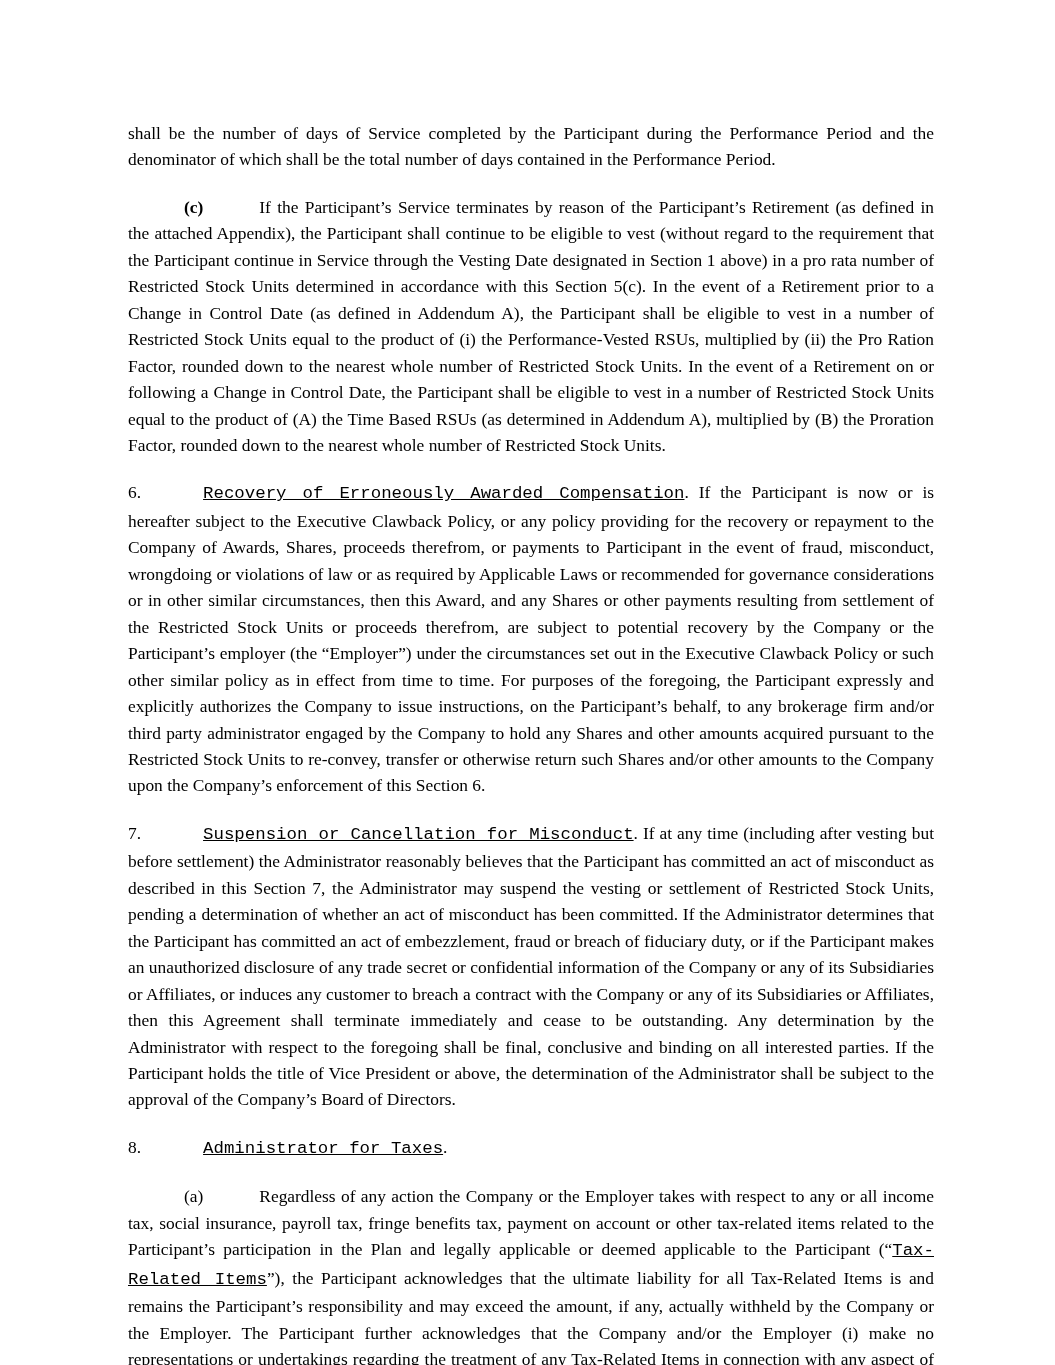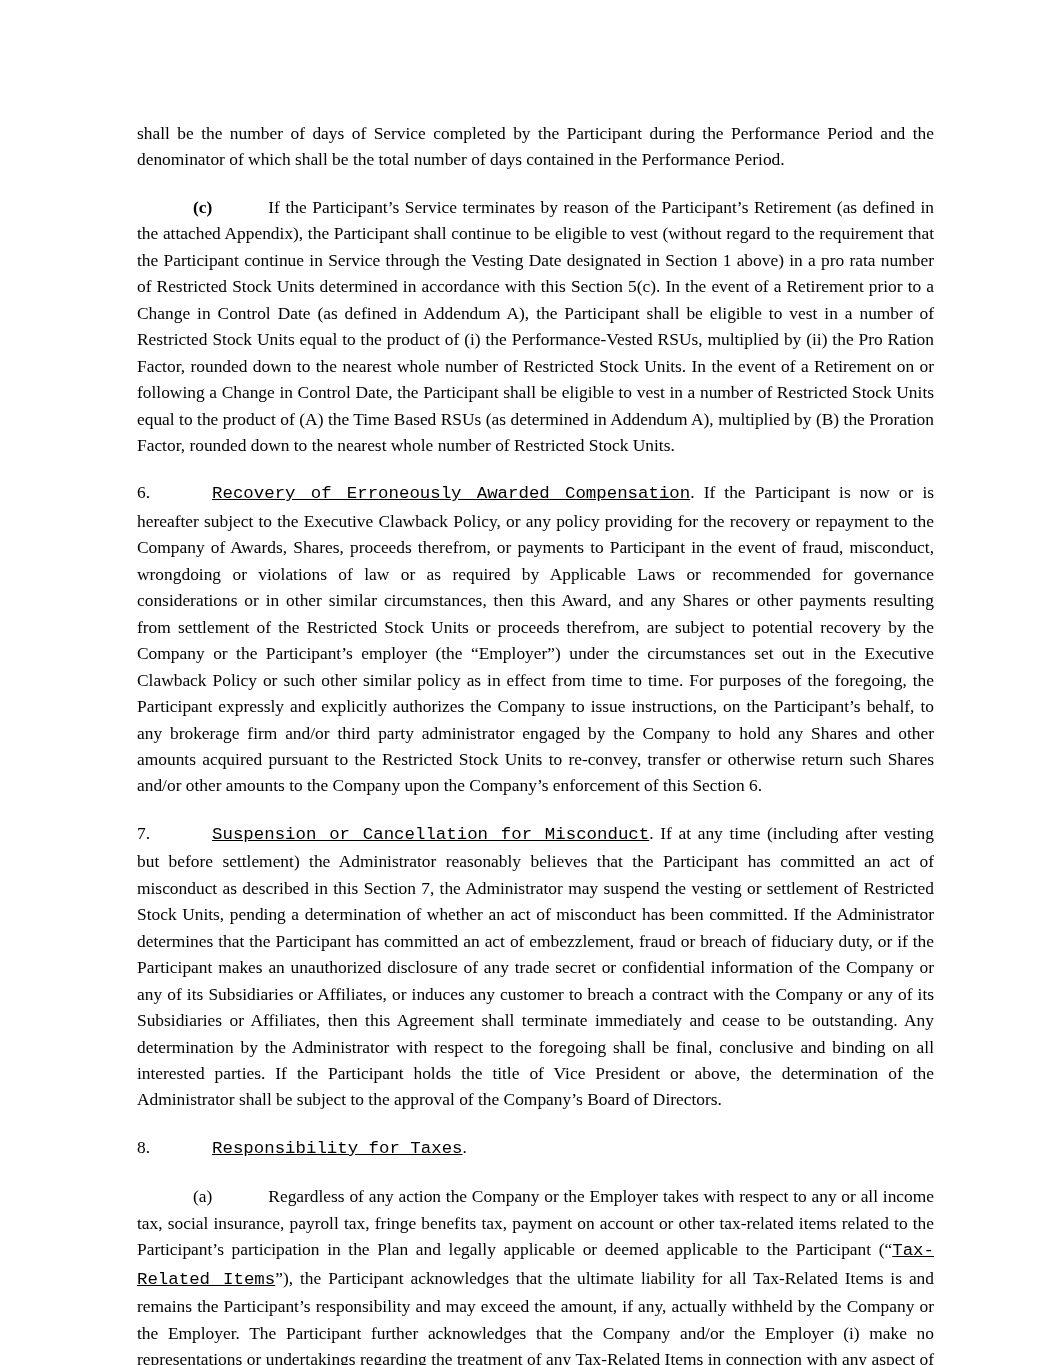--- a/index.html
+++ b/index.html
@@ -20,21 +20,21 @@
     box-sizing: border-box;
     padding: 120px 121px 60px 121px;
   }
   .body-text {
     font-size: 17.4px;
     line-height: 1.52;
     text-align: justify;
     text-justify: inter-word;
   }
   p {
-    margin: 0 0 0 16px;
+    margin: 0 0 0 7px;
   }
   p.gap {
     margin-top: 21px;
   }
   .indent {
     text-indent: 56px;
   }
   .u {
     text-decoration: underline;
     font-family: Liberation Mono, monospace;
@@ -66,21 +66,21 @@
 
     <p class="gap">
       <span>6.</span><span class="numtab-wide"></span><span class="u">Recovery of Erroneously Awarded Compensation</span><span>.   If the Participant is now or is hereafter subject to the Executive Clawback Policy, or any policy providing for the recovery or repayment to the Company of Awards, Shares, proceeds therefrom, or payments to Participant in the event of fraud, misconduct, wrongdoing or violations of law or as required by Applicable Laws or recommended for governance considerations or in other similar circumstances, then this Award, and any Shares or other payments resulting from settlement of the Restricted Stock Units or proceeds therefrom, are subject to potential recovery by the Company or the Participant’s employer (the “Employer”) under the circumstances set out in the Executive Clawback Policy or such other similar policy as in effect from time to time.  For purposes of the foregoing, the Participant expressly and explicitly authorizes the Company to issue instructions, on the Participant’s behalf, to any brokerage firm and/or third party administrator engaged by the Company to hold any Shares and other amounts acquired pursuant to the Restricted Stock Units to re-convey, transfer or otherwise return such Shares and/or other amounts to the Company upon the Company’s enforcement of this Section 6.</span>
     </p>
 
     <p class="gap">
       <span>7.</span><span class="numtab-wide"></span><span class="u">Suspension or Cancellation for Misconduct</span><span>.  If at any time (including after vesting but before settlement) the Administrator reasonably believes that the Participant has committed an act of misconduct as described in this Section 7, the Administrator may suspend the vesting or settlement of Restricted Stock Units, pending a determination of whether an act of misconduct has been committed.  If the Administrator determines that the Participant has committed an act of embezzlement, fraud or breach of fiduciary duty, or if the Participant makes an unauthorized disclosure of any trade secret or confidential information of the Company or any of its Subsidiaries or Affiliates, or induces any customer to breach a contract with the Company or any of its Subsidiaries or Affiliates, then this Agreement shall terminate immediately and cease to be outstanding.  Any determination by the Administrator with respect to the foregoing shall be final, conclusive and binding on all interested parties.  If the Participant holds the title of Vice President or above, the determination of the Administrator shall be subject to the approval of the Company’s Board of Directors.</span>
     </p>
 
     <p class="gap">
-      <span>8.</span><span class="numtab-wide"></span><span class="u">Responsibility for Taxes</span><span>.</span>
+      <span>8.</span><span class="numtab-wide"></span><span class="u">Administrator for Taxes</span><span>.</span>
     </p>
 
     <p class="gap indent">
       <span>(a)</span><span class="numtab"></span><span>Regardless of any action the Company or the Employer takes with respect to any or all income tax, social insurance, payroll tax, fringe benefits tax, payment on account or other tax-related items related to the Participant’s participation in the Plan and legally applicable or deemed applicable to the Participant (“</span><span class="u">Tax-Related Items</span><span>”), the Participant acknowledges that the ultimate liability for all Tax-Related Items is and remains the Participant’s responsibility and may exceed the amount, if any, actually withheld by the Company or the Employer.  The Participant further acknowledges that the Company and/or the Employer (i) make no representations or undertakings regarding the treatment of any Tax-Related Items in connection with any aspect of the Restricted Stock Units, including, but not limited to, the grant, vesting</span>
     </p>
 
   </div>
 
 </div>
 

